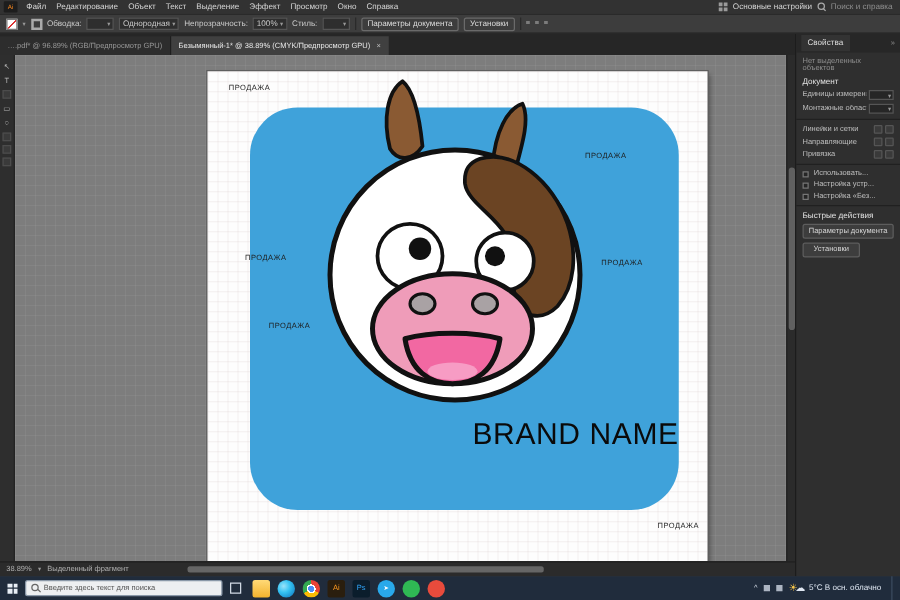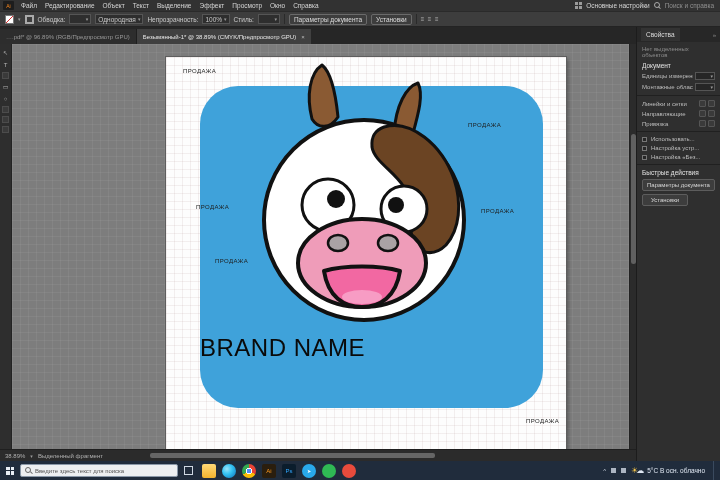--- a/index.html
+++ b/index.html
@@ -55,21 +55,21 @@
     background-image:linear-gradient(rgba(255,255,255,.05) 1px,transparent 1px),
                      linear-gradient(90deg,rgba(255,255,255,.05) 1px,transparent 1px);
     background-size:8px 8px;overflow:hidden}
   .artboard{position:absolute;left:154px;top:13px;width:400px;height:392px;background:#fdfdfd;
     box-shadow:0 0 0 1px #5e5e5e,2px 2px 4px rgba(0,0,0,.35);
     background-image:linear-gradient(rgba(180,150,150,.14) 1px,transparent 1px),
                      linear-gradient(90deg,rgba(180,150,150,.14) 1px,transparent 1px);
     background-size:8px 8px}
   .bluecard{position:absolute;left:34px;top:29px;width:343px;height:322px;border-radius:38px;background:#3fa2da}
   .cow-svg{position:absolute;left:80px;top:0px;width:240px;height:280px}
-  .brandname{position:absolute;left:34px;top:277px;width:343px;text-align:left;
+  .brandname{position:absolute;left:34px;top:277px;width:343px;text-align:right;
              font-size:24px;color:#0a0a0a;letter-spacing:.5px}
   .wm{position:absolute;font-size:6px;letter-spacing:.4px;color:#1d1d1d;white-space:nowrap}
   .wm1{left:17px;top:11px}.wm2{left:302px;top:65px}.wm3{left:30px;top:147px}
   .wm4{left:49px;top:201px}.wm5{left:315px;top:151px}.wm6{left:360px;top:361px}
 
   
   .vscroll{position:absolute;left:629px;top:44px;width:7px;height:405px;background:#2b2b2b;border-left:1px solid #222}
   .vthumb{position:absolute;left:1px;top:90px;width:5px;height:130px;background:#606060;border-radius:3px}
 
   

